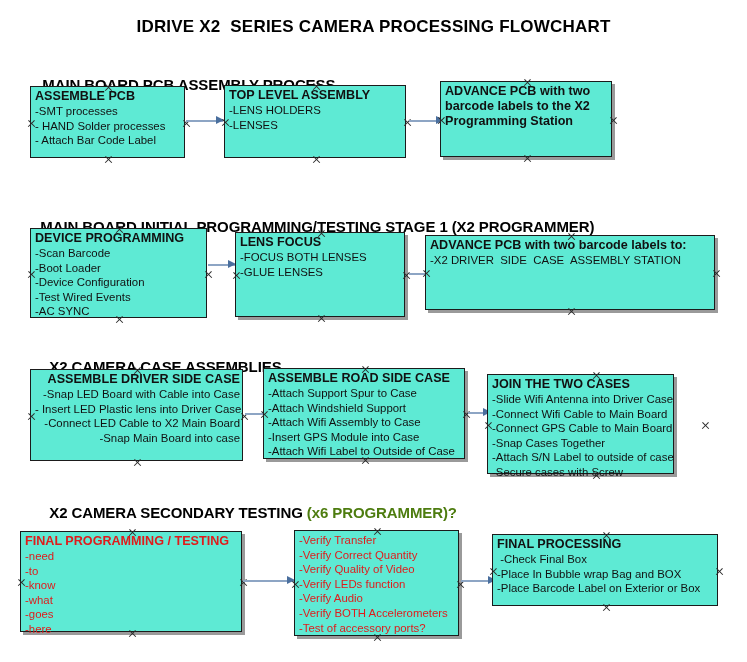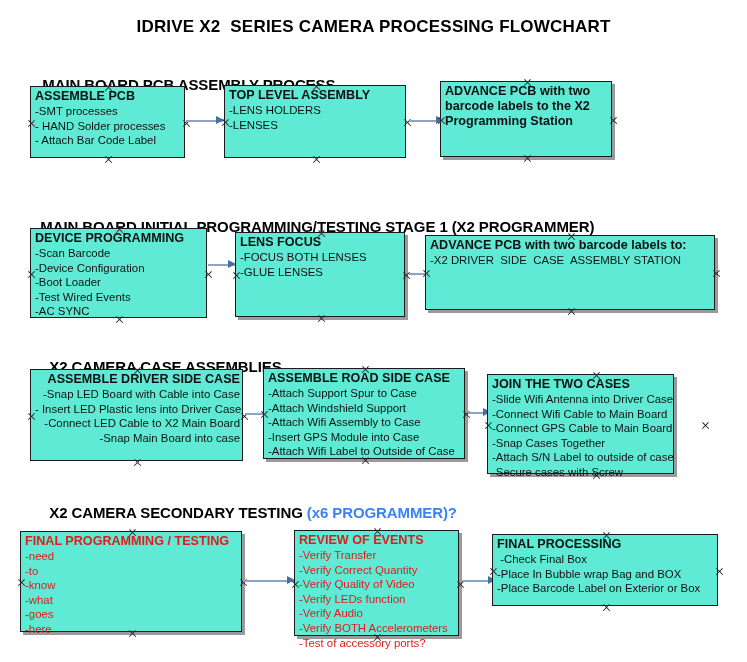--- a/index.html
+++ b/index.html
@@ -40,21 +40,21 @@
   
   .section-heading {
     position: absolute;
     font-size: 15px;
     font-weight: bold;
     color: #000000;
     white-space: pre;
     letter-spacing: -0.1px;
   }
   .section-heading .accent {
-    color: #3b82f6;
+    color: #4d7c0f;
   }
 
   
   .flowbox {
     position: absolute;
     background: #5eead4;
     border: 1.3px solid #1b1b1b;
     box-sizing: border-box;
     overflow: visible;
   }
@@ -186,22 +186,22 @@
   </div>
 
   <div class="section-heading" style="left:24px; top:201px;">
     <span>MAIN BOARD INITIAL PROGRAMMING/TESTING STAGE 1 (X2 PROGRAMMER)</span>
   </div>
 
   <div class="flowbox" style="left:30px; top:228px; width:177px; height:90px;">
     <div class="box-inner">
       <div class="box-title">DEVICE PROGRAMMING</div>
       <div class="box-line">-Scan Barcode</div>
+      <div class="box-line">-Boot Loader</div>
       <div class="box-line">-Device Configuration</div>
-      <div class="box-line">-Boot Loader</div>
       <div class="box-line">-Test Wired Events</div>
       <div class="box-line">-AC SYNC</div>
     </div>
     <span class="handle" style="left:88px; top:0;"></span>
     <span class="handle" style="left:88px; top:90px;"></span>
     <span class="handle" style="left:0; top:45px;"></span>
     <span class="handle" style="left:177px; top:45px;"></span>
   </div>
 
   <div class="arrow" style="left:208px; top:264px; width:27px;"></div>
@@ -301,21 +301,20 @@
     <span class="handle" style="left:111px; top:0;"></span>
     <span class="handle" style="left:111px; top:101px;"></span>
     <span class="handle" style="left:0; top:50px;"></span>
     <span class="handle" style="left:222px; top:50px;"></span>
   </div>
 
   <div class="arrow" style="left:243px; top:580px; width:51px;"></div>
 
   <div class="flowbox shadowed" style="left:294px; top:530px; width:165px; height:106px;">
     <div class="box-inner">
-      <div class="box-title red">REVIEW OF EVENTS</div>
       <div class="box-line red">-Verify Transfer</div>
       <div class="box-line red">-Verify Correct Quantity</div>
       <div class="box-line red">-Verify Quality of Video</div>
       <div class="box-line red">-Verify LEDs function</div>
       <div class="box-line red">-Verify Audio</div>
       <div class="box-line red">-Verify BOTH Accelerometers</div>
       <div class="box-line red overflow">-Test of accessory ports?</div>
     </div>
     <span class="handle" style="left:82px; top:0;"></span>
     <span class="handle" style="left:82px; top:106px;"></span>

